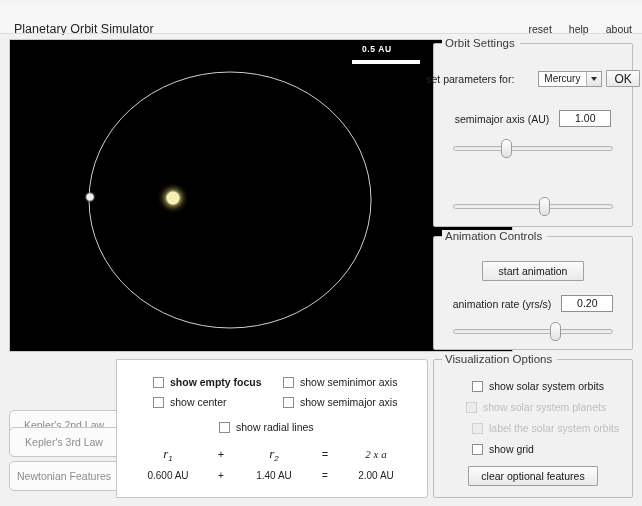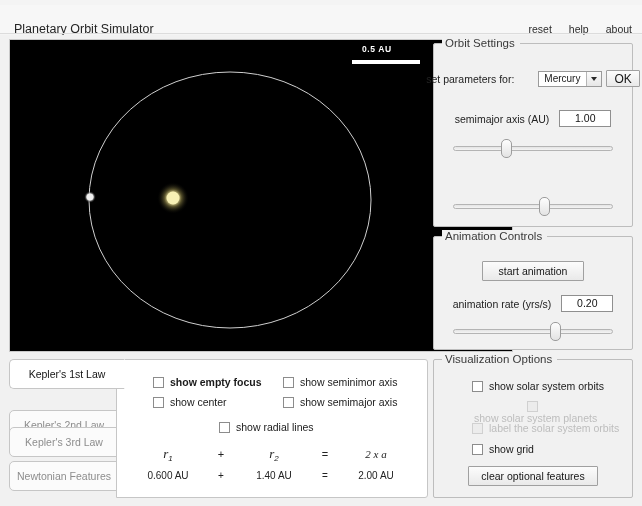--- a/index.html
+++ b/index.html
@@ -383,40 +383,39 @@
       </div>
     </div>
 
     <div class="groupbox" id="panel-visualization">
       <div class="gb-title">Visualization Options</div>
 
       <div class="cb-row" style="left:38px; top:20px;">
         <span class="cb-box"></span>
         <span class="cb-label">show solar system orbits</span>
       </div>
-      <div class="cb-row disabled" style="left:40px; top:41px;flex-direction:column;">
+      <div class="cb-row disabled" style="left:32px; top:41px;">
         <span class="cb-box"></span>
         <span class="cb-label">show solar system planets</span>
       </div>
       <div class="cb-row disabled" style="left:38px; top:62px;">
         <span class="cb-box"></span>
         <span class="cb-label">label the solar system orbits</span>
       </div>
       <div class="cb-row" style="left:38px; top:83px;">
         <span class="cb-box"></span>
         <span class="cb-label">show grid</span>
       </div>
 
       <div class="row-center" style="top:106px;">
         <span class="btn" id="clear-features-button">clear optional features</span>
       </div>
     </div>
 
     <div id="tab-column">
-      <div class="tab active" style="top:0px;">Kepler's 1st Law</div>
       <div class="tab" style="top:34px;margin-top:17px;">Kepler's 2nd Law</div>
       <div class="tab" style="top:68px;">Kepler's 3rd Law</div>
       <div class="tab" style="top:102px;">Newtonian Features</div>
     </div>
 
     <div id="tab-pane">
 
       <div class="cb-row" style="left:36px; top:16px;font-weight:bold;">
         <span class="cb-box"></span>
         <span class="cb-label">show empty focus</span>

